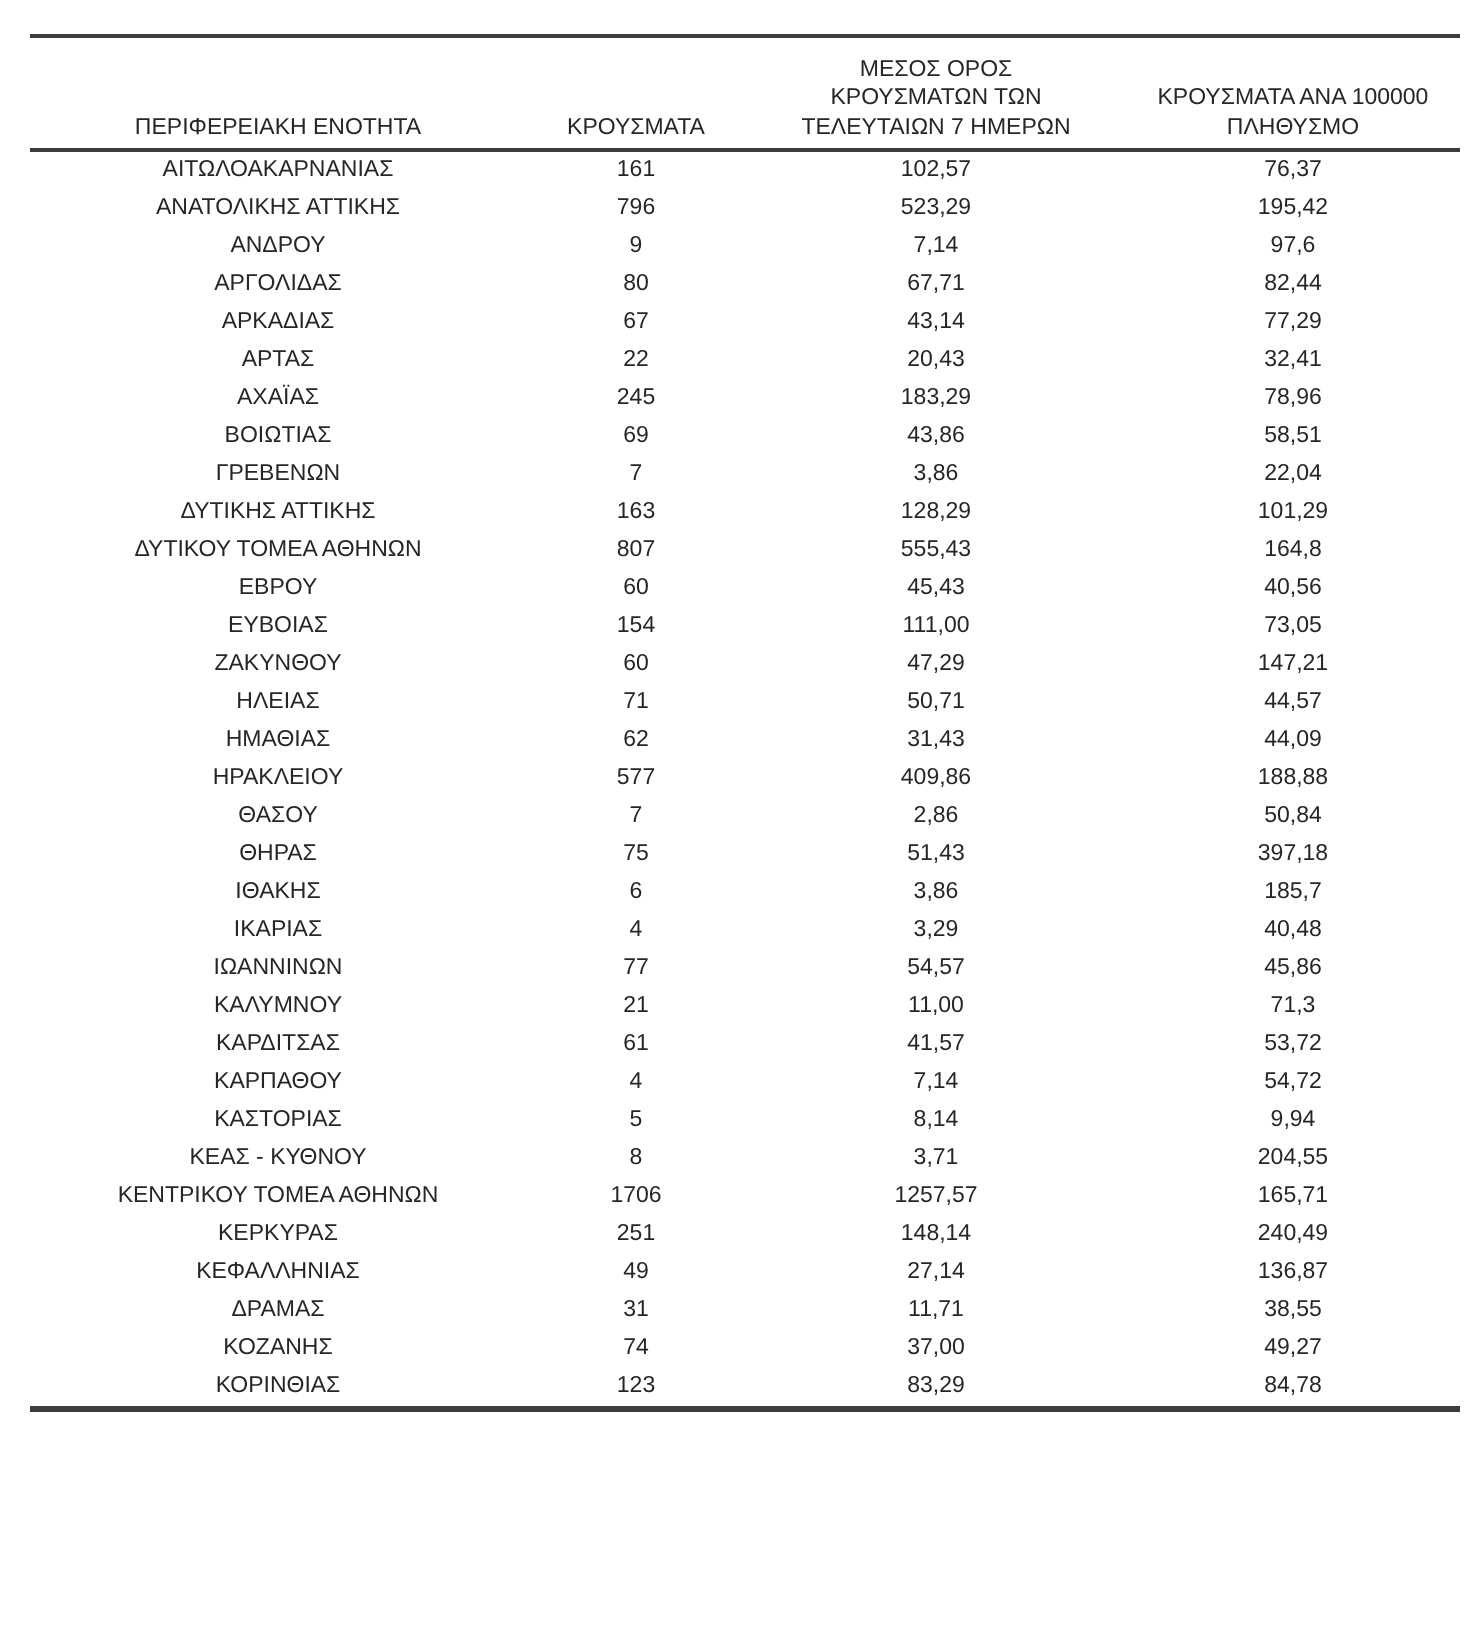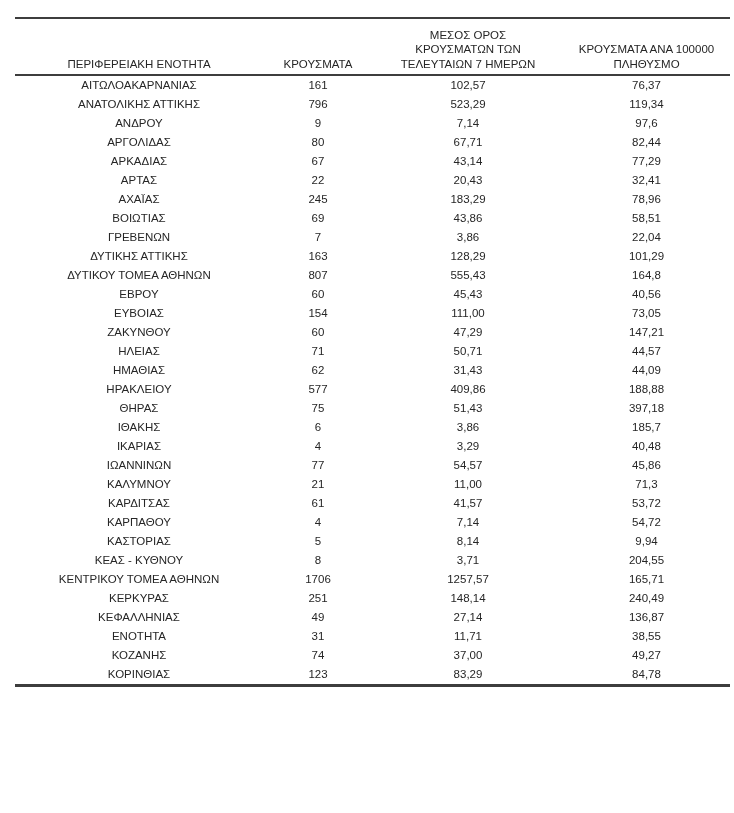--- a/index.html
+++ b/index.html
@@ -83,21 +83,21 @@
         <tr>
           <td>ΑΙΤΩΛΟΑΚΑΡΝΑΝΙΑΣ</td>
           <td>161</td>
           <td>102,57</td>
           <td>76,37</td>
         </tr>
         <tr>
           <td>ΑΝΑΤΟΛΙΚΗΣ ΑΤΤΙΚΗΣ</td>
           <td>796</td>
           <td>523,29</td>
-          <td>119,34</td>
+          <td>195,42</td>
         </tr>
         <tr>
           <td>ΑΝΔΡΟΥ</td>
           <td>9</td>
           <td>7,14</td>
           <td>97,6</td>
         </tr>
         <tr>
           <td>ΑΡΓΟΛΙΔΑΣ</td>
           <td>80</td>
@@ -176,20 +176,26 @@
           <td>31,43</td>
           <td>44,09</td>
         </tr>
         <tr>
           <td>ΗΡΑΚΛΕΙΟΥ</td>
           <td>577</td>
           <td>409,86</td>
           <td>188,88</td>
         </tr>
         <tr>
+          <td>ΘΑΣΟΥ</td>
+          <td>7</td>
+          <td>2,86</td>
+          <td>50,84</td>
+        </tr>
+        <tr>
           <td>ΘΗΡΑΣ</td>
           <td>75</td>
           <td>51,43</td>
           <td>397,18</td>
         </tr>
         <tr>
           <td>ΙΘΑΚΗΣ</td>
           <td>6</td>
           <td>3,86</td>
           <td>185,7</td>
@@ -248,21 +254,21 @@
           <td>148,14</td>
           <td>240,49</td>
         </tr>
         <tr>
           <td>ΚΕΦΑΛΛΗΝΙΑΣ</td>
           <td>49</td>
           <td>27,14</td>
           <td>136,87</td>
         </tr>
         <tr>
-          <td>ΕΝΟΤΗΤΑ</td>
+          <td>ΔΡΑΜΑΣ</td>
           <td>31</td>
           <td>11,71</td>
           <td>38,55</td>
         </tr>
         <tr>
           <td>ΚΟΖΑΝΗΣ</td>
           <td>74</td>
           <td>37,00</td>
           <td>49,27</td>
         </tr>

